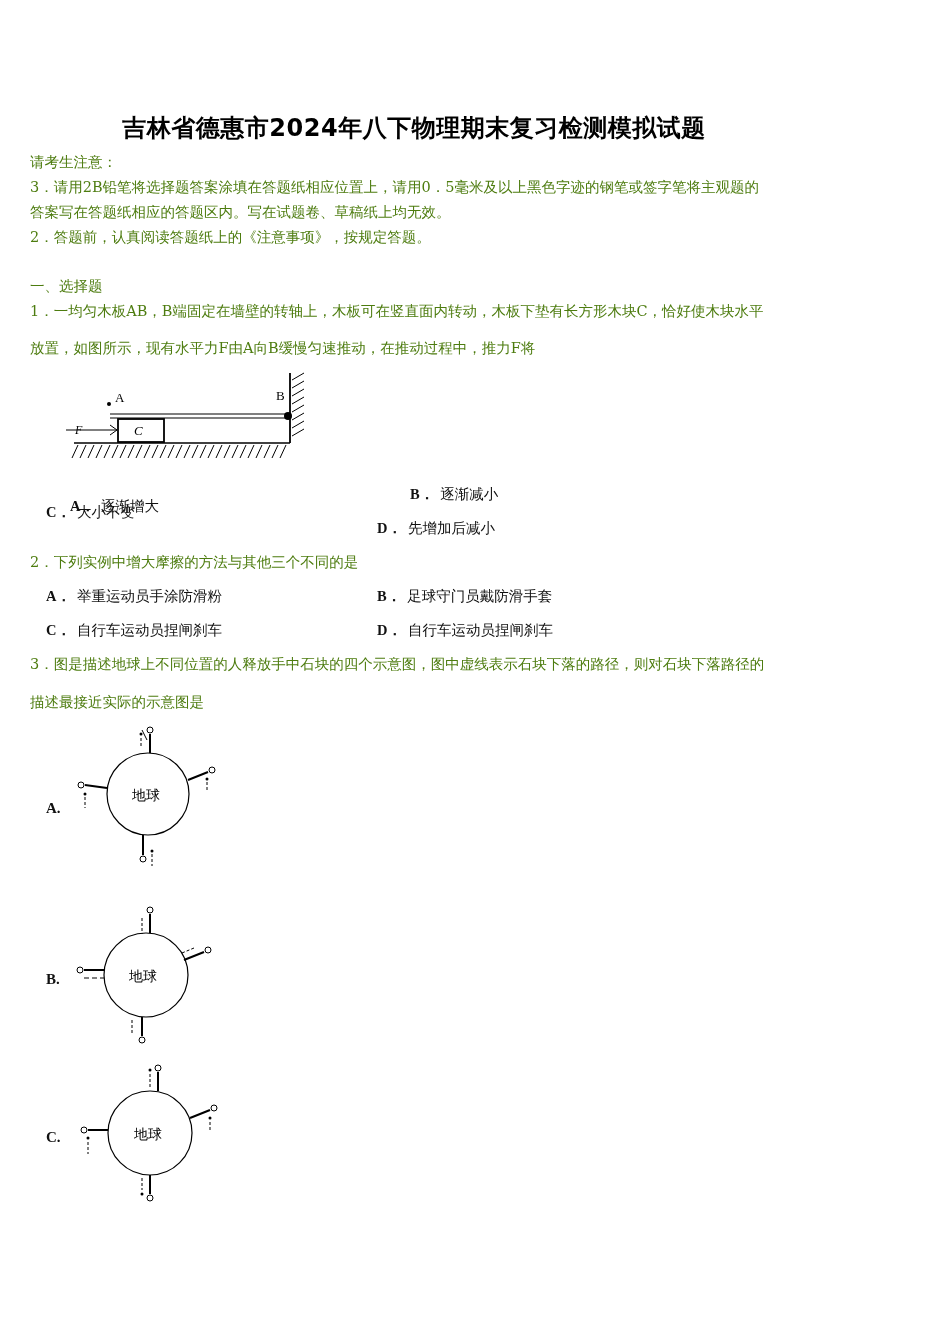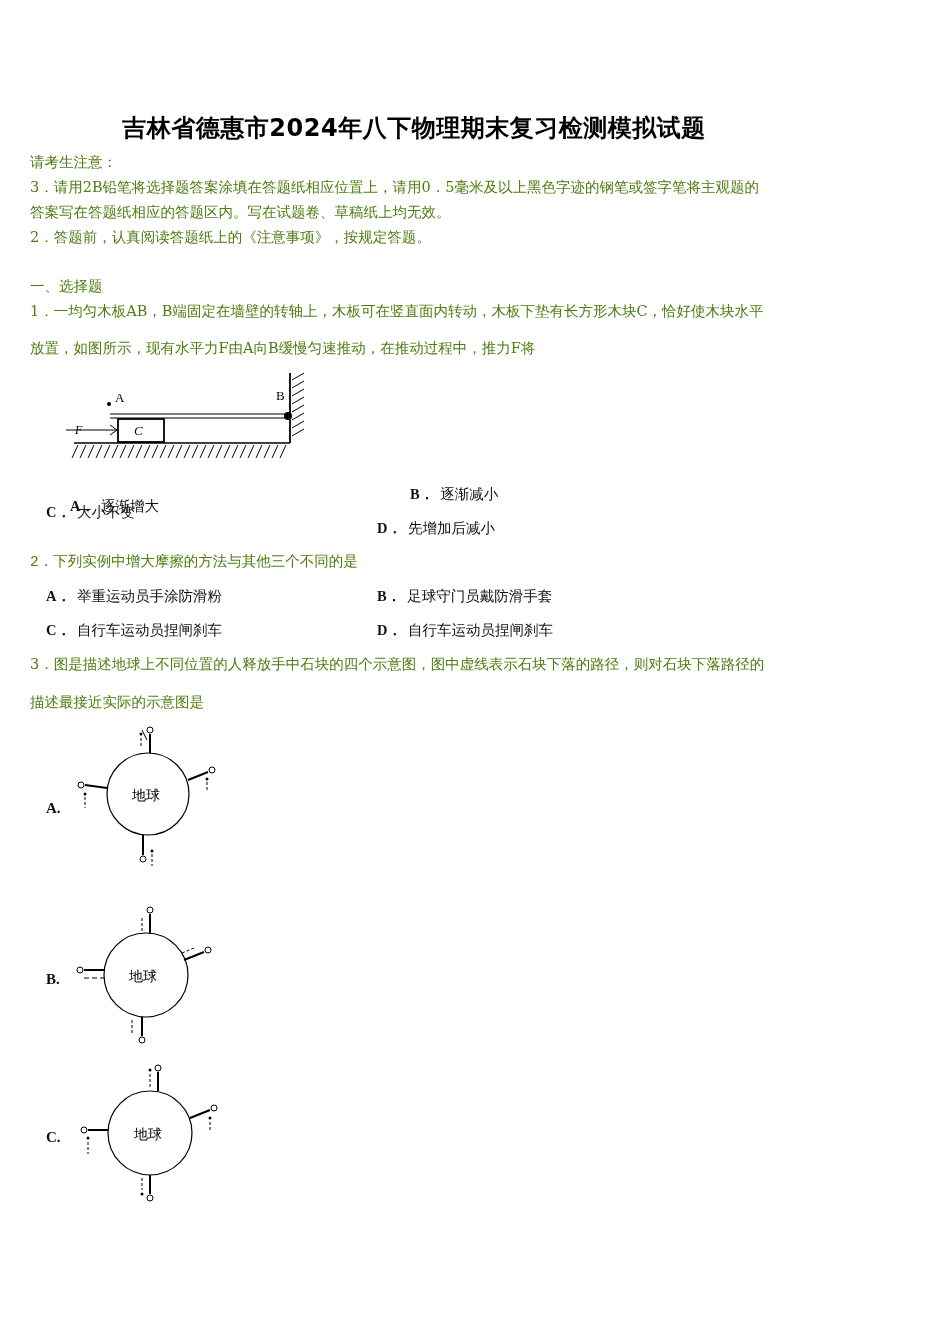--- a/index.html
+++ b/index.html
@@ -111,21 +111,21 @@
   <div class="opt" style="left:377px; top:484px;margin-left:33px;">
     <span class="lbl">B．</span><span>逐渐减小</span>
   </div>
   <div class="opt" style="left:46px; top:502px;">
     <span class="lbl">C．</span><span>大小不变</span>
   </div>
   <div class="opt" style="left:377px; top:518px;">
     <span class="lbl">D．</span><span>先增加后减小</span>
   </div>
 
-  <div class="line" style="top:552px;font-family:Liberation Mono, monospace;">
+  <div class="line" style="top:552px;">
     <span>2．</span><span>下列实例中增大摩擦的方法与其他三个不同的是</span>
   </div>
   <div class="opt" style="left:46px; top:586px;">
     <span class="lbl">A．</span><span>举重运动员手涂防滑粉</span>
   </div>
   <div class="opt" style="left:377px; top:586px;">
     <span class="lbl">B．</span><span>足球守门员戴防滑手套</span>
   </div>
   <div class="opt" style="left:46px; top:620px;">
     <span class="lbl">C．</span><span>自行车运动员捏闸刹车</span>

